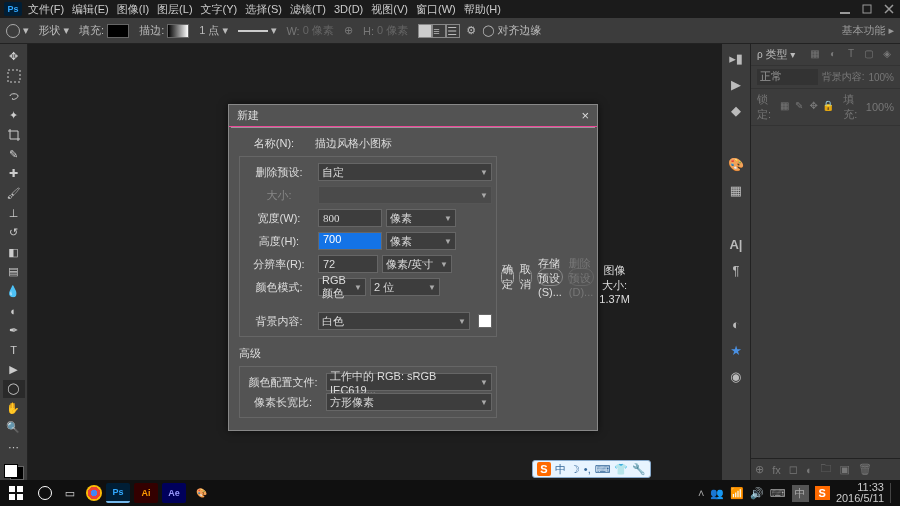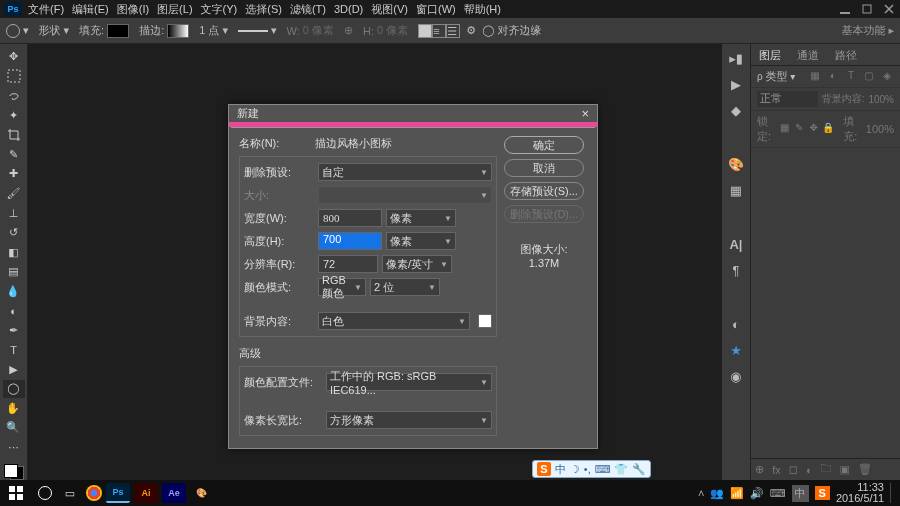--- a/index.html
+++ b/index.html
@@ -32,27 +32,27 @@
 .lp-tabs{display:flex;height:22px;border-bottom:1px solid #222}
 .lp-tab{padding:4px 8px;color:#999}
 .lp-tab.active{color:#ddd;background:#3c3c3c}
 .lp-row{display:flex;align-items:center;padding:3px 6px;gap:4px;border-bottom:1px solid #333}
 .lp-sel{flex:1;background:#333;color:#999;height:16px;padding:0 3px}
 .lp-ico{width:14px;height:14px;color:#777;font-size:10px;text-align:center}
 .lp-body{flex:1}
 .lp-foot{height:22px;border-top:1px solid #222;display:flex;align-items:center;padding:0 4px;gap:8px;color:#777}
 
 .dlg{position:absolute;left:228px;top:104px;width:370px;background:#535353;border:1px solid #888;box-shadow:0 0 8px rgba(0,0,0,.6);color:#ddd}
-.dlg-title{height:22px;background:#535353;display:flex;align-items:center;padding:0 8px;border-bottom:5px solid #ec4899}
+.dlg-title{height:22px;background:#535353;display:flex;align-items:center;padding:0 8px;border-bottom:1px solid #ec4899}
 .dlg-title .x{margin-left:auto;cursor:pointer;font-size:13px}
 .dlg-body{padding:8px 8px 12px 8px;display:flex;gap:4px;border-top:1px solid #999;margin:0 2px}
 .dlg-left{flex:1;display:flex;flex-direction:column;gap:5px}
-.dlg-right{width:86px;display:flex;flex-direction:column;gap:5px;align-items:center}
+.dlg-right{width:86px;display:flex;flex-direction:row;gap:5px;align-items:center}
 .frow{display:flex;align-items:center;gap:4px}
-.frow label{width:70px;text-align:left;color:#ddd}
+.frow label{width:70px;text-align:center;color:#ddd}
 .fin{background:#3d3d3d;border:1px solid #666;color:#ddd;height:18px;padding:0 4px}
 .fin.selected{background:#1473e6;color:#fff}
 .fsel{background:#3d3d3d;border:1px solid #666;color:#ddd;height:18px;padding:0 3px;display:flex;align-items:center;justify-content:space-between;cursor:pointer}
 .fsel .car{font-size:8px;color:#aaa}
 .sw{width:14px;height:14px;background:#fff;border:1px solid #666;margin-left:4px}
 .btn{width:80px;height:18px;border:1px solid #888;border-radius:9px;background:#535353;color:#ddd;display:flex;align-items:center;justify-content:center;cursor:pointer}
 .btn.primary{border-color:#aaa}
 .btn.disabled{color:#777;border-color:#666}
 .section-hdr{color:#ddd;margin-top:4px}
 .dlg-size{margin-top:14px;text-align:center;color:#ddd;font-size:11px}
@@ -179,25 +179,20 @@
     <div style="height:18px"></div>
     <div class="pi" style="font-weight:bold">A|</div>
     <div class="pi">¶</div>
     <div style="height:18px"></div>
     <div class="pi">◐</div>
     <div class="pi star">★</div>
     <div class="pi">◉</div>
   </div>
 
   <div class="layerspanel">
-    <div class="lp-tabs">
-      <div class="lp-tab active">图层</div>
-      <div class="lp-tab">通道</div>
-      <div class="lp-tab">路径</div>
-    </div>
     <div class="lp-row">
       <span style="font-size:10px">ρ <span>类型</span> ▾</span>
       <span style="flex:1"></span>
       <span class="lp-ico">▦</span>
       <span class="lp-ico">◐</span>
       <span class="lp-ico">T</span>
       <span class="lp-ico">▢</span>
       <span class="lp-ico">◈</span>
     </div>
     <div class="lp-row" style="color:#777">
@@ -293,21 +288,21 @@
         <div class="frow">
             <label>背景内容:</label>
             <div class="fsel" style="flex:1">
               <span>白色</span>
               <span class="car">▼</span>
             </div>
             <div class="sw"></div>
           </div>
       </div>
       <div class="section-hdr">高级</div>
-      <div style="border:1px solid #666;padding:6px 4px;display:flex;flex-direction:column;gap:20px">
+      <div style="border:1px solid #666;padding:6px 4px;display:flex;flex-direction:column;gap:2px">
         <div class="frow">
             <label style="width:78px">颜色配置文件:</label>
             <div class="fsel" style="flex:1">
               <span>工作中的 RGB: sRGB IEC619...</span>
               <span class="car">▼</span>
             </div>
           </div>
         <div class="frow">
             <label style="width:78px">像素长宽比:</label>
             <div class="fsel" style="flex:1">

